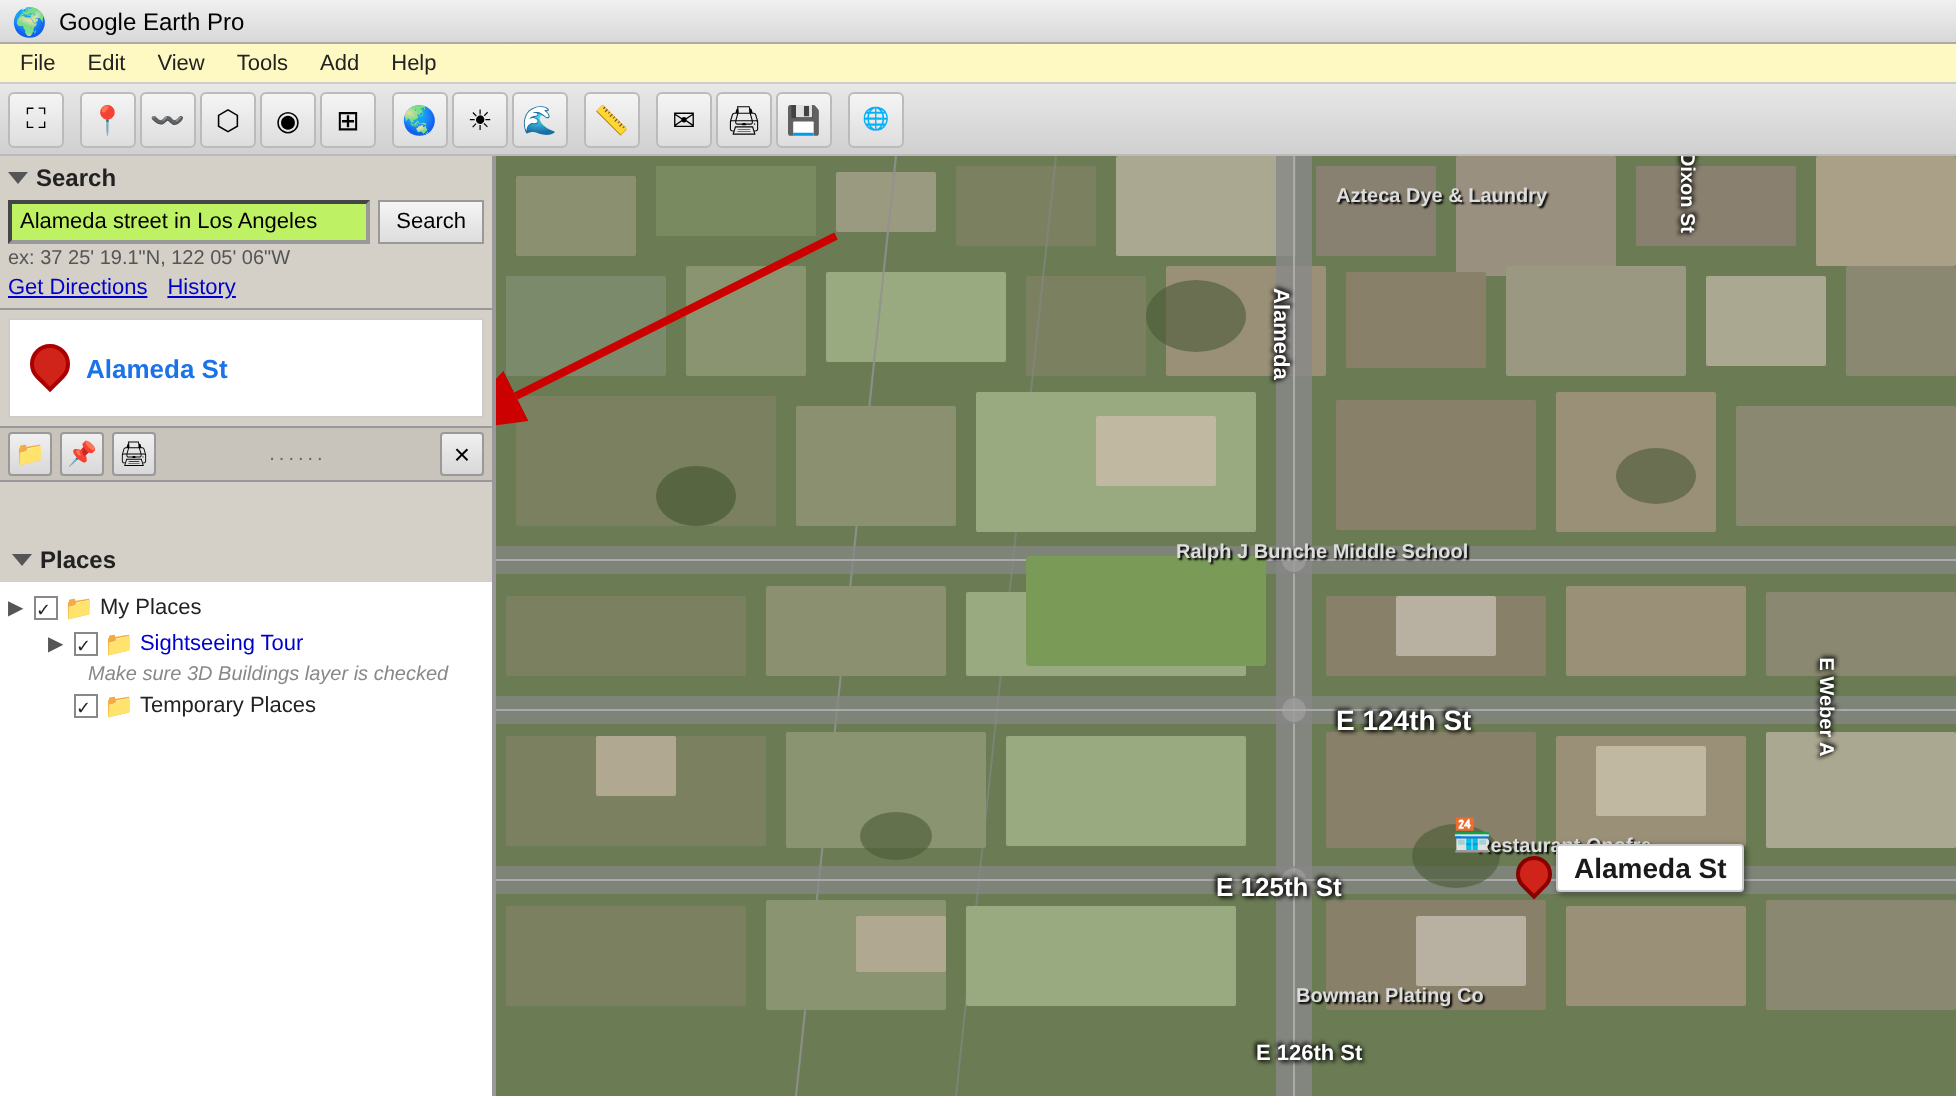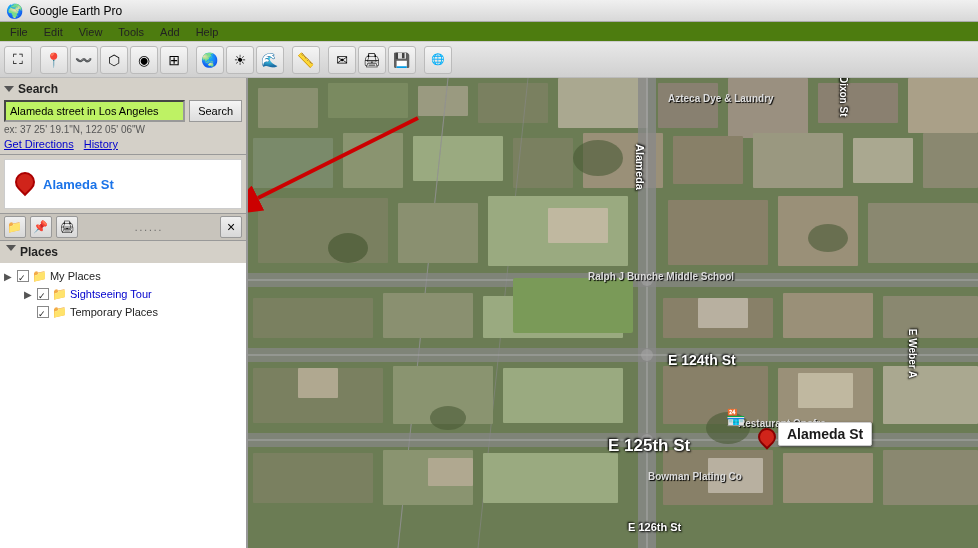--- a/index.html
+++ b/index.html
@@ -12,21 +12,21 @@
       display: flex;
       align-items: center;
       padding: 0 6px;
       gap: 6px;
       border-bottom: 1px solid #aaa;
     }
 
     
     #menu-bar {
       height: 20px;
-      background: #4d7c0f;
+      background: #fef9c3;
       display: flex;
       align-items: center;
       padding: 0 4px;
       gap: 4px;
       border-bottom: 1px solid #ccc;
     }
     .menu-item {
       font-size: 11px;
       padding: 2px 6px;
       cursor: pointer;
@@ -168,24 +168,25 @@
 
     
     #places-section {
       flex: 1;
       overflow: hidden;
       display: flex;
       flex-direction: column;
     }
     #places-header {
       display: flex;
-      align-items: flex-start;
+      align-items: center;
       gap: 4px;
       padding: 4px 6px;
       background: #d4d0c8;
+      margin-top: 28px;
     }
     #places-tree {
       flex: 1;
       background: white;
       padding: 4px;
       overflow-y: auto;
     }
     .tree-item {
       display: flex;
       align-items: center;
@@ -359,20 +360,21 @@
           <span class="tree-label">My Places</span>
         </div>
 
         <div style="margin-left: 20px;">
           <div class="tree-item">
             <span class="tree-expand">▶</span>
             <div class="tree-checkbox checked"></div>
             <span class="folder-icon">📁</span>
             <span class="tree-label link">Sightseeing Tour</span>
           </div>
+          <div class="tree-sub">Make sure 3D Buildings layer is checked</div>
         </div>
 
         <div style="margin-left: 20px;">
           <div class="tree-item">
             <span class="tree-expand"> </span>
             <div class="tree-checkbox checked"></div>
             <span class="folder-icon">📁</span>
             <span class="tree-label">Temporary Places</span>
           </div>
         </div>
@@ -475,22 +477,22 @@
         <circle cx="399" cy="362" r="6" fill="#aaa" opacity="0.5"></circle>
       </svg>
     </div>
 
     <div class="map-label" style="left:570px; top:8px; transform:rotate(90deg); font-size:10px;">E Dixon St</div>
     <div class="map-label dark" style="left:420px; top:15px; font-size:10px;">Azteca Dye &amp; Laundry</div>
     <div class="map-label dark" style="left:340px; top:193px; font-size:10px;">Ralph J Bunche Middle School</div>
     <div class="map-label" style="left:420px; top:274px; font-size:14px; font-weight:bold;">E 124th St</div>
     <div class="map-label" style="left:640px; top:270px; transform:rotate(90deg); font-size:10px;">E Weber A</div>
     <div class="map-label dark" style="left:490px; top:340px; font-size:10px;">Restaurant Onofre</div>
-    <div class="map-label" style="left:360px; top:358px; font-size:17px; font-weight:bold;">E 125th St</div>
-    <div class="map-label dark" style="left:400px; top:393px; font-size:10px;">Bowman Plating Co</div>
+    <div class="map-label" style="left:360px; top:358px; font-size:13px; font-weight:bold;">E 125th St</div>
+    <div class="map-label dark" style="left:400px; top:415px; font-size:10px;">Bowman Plating Co</div>
     <div class="map-label" style="left:380px; top:443px; font-size:11px; font-weight:bold;">E 126th St</div>
 
     <div class="shop-icon" style="left:478px; top:330px; color:#f8a000;">🏪</div>
 
     <div class="map-pin" style="position:absolute; left:510px; top:350px;">
       <div style="position:relative;">
         <div style="width:18px; height:18px; background:#d0241a; border-radius:50% 50% 50% 0; transform:rotate(-45deg); border:2px solid #800;"></div>
         <div style="position:absolute; top:-6px; left:20px; background:white; border:1px solid #ccc; padding:3px 8px; border-radius:2px; font-size:14px; font-weight:bold; color:#1a1a1a; white-space:nowrap; box-shadow:1px 1px 3px rgba(0,0,0,0.5);">Alameda St</div>
       </div>
     </div>

